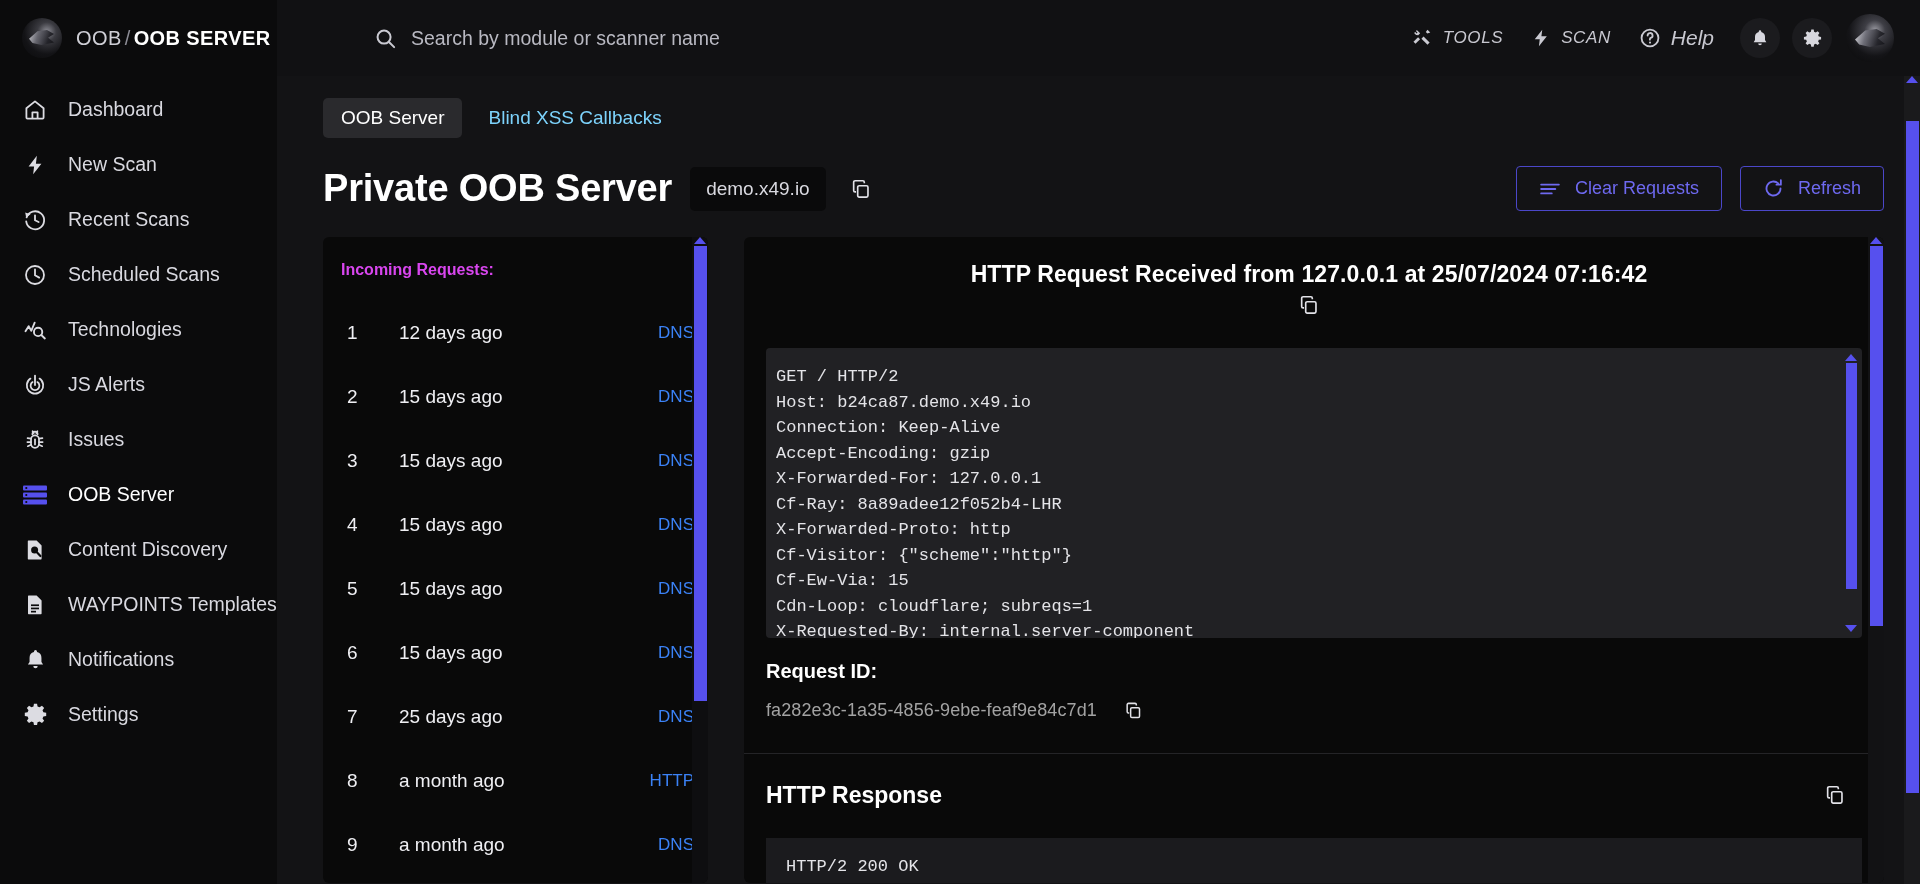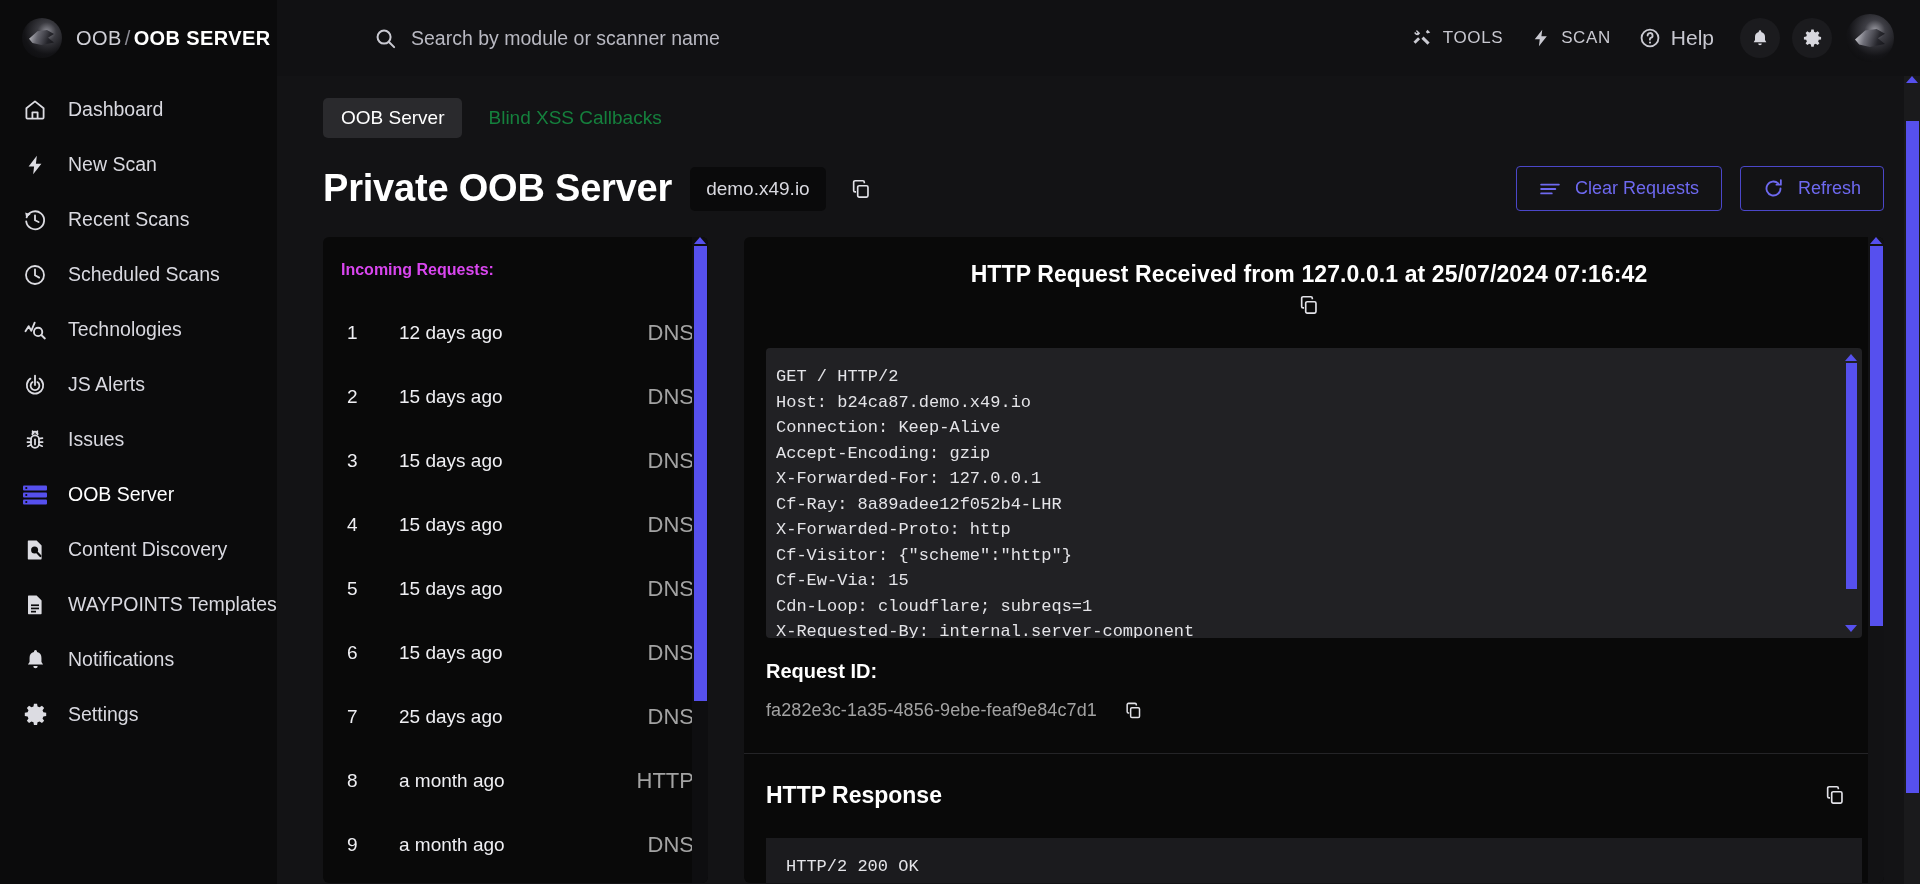--- a/index.html
+++ b/index.html
@@ -84,20 +84,21 @@
     width: 520px;
   }
   .search-input::placeholder { color: #b9b9c2; opacity: 1; }
 
   .topactions {
     display: flex;
     align-items: center;
     gap: 0px;
     padding-right: 26px;
     height: 76px;
+    font-style: italic;
   }
   .top-link {
     display: flex;
     align-items: center;
     gap: 10px;
     padding: 0 14px;
     height: 48px;
     color: #c8c8d0;
     font-size: 17px;
     letter-spacing: .6px;
@@ -182,21 +183,21 @@
 
   .tabs {
     display: flex;
     align-items: center;
     gap: 8px;
     margin-bottom: 28px;
   }
   .tab {
     padding: 9px 18px;
     font-size: 19px;
-    color: #15803d;
+    color: #7dd3fc;
     border-radius: 5px;
     cursor: pointer;
     white-space: nowrap;
   }
   .tab.active { background: #2a2a2d; color: #ffffff; }
 
   .titlerow {
     display: flex;
     align-items: center;
     justify-content: space-between;
@@ -266,21 +267,21 @@
   .req-row {
     display: grid;
     grid-template-columns: 52px 1fr 88px;
     align-items: center;
     height: 64px;
     padding: 0 14px 0 24px;
     cursor: pointer;
   }
   .req-idx { font-size: 19px; color: #efeff3; }
   .req-time { font-size: 19px; color: #efeff3; text-align: left; }
-  .req-type { font-size: 22px; color: #a3a3a3; text-align: right; }
+  .req-type { font-size: 17px; color: #3b82f6; text-align: right; }
 
   
   .detail-panel {
     flex: 1;
     min-width: 0;
     background: #090909;
     border-radius: 6px;
     height: 646px;
     position: relative;
     overflow: hidden;

